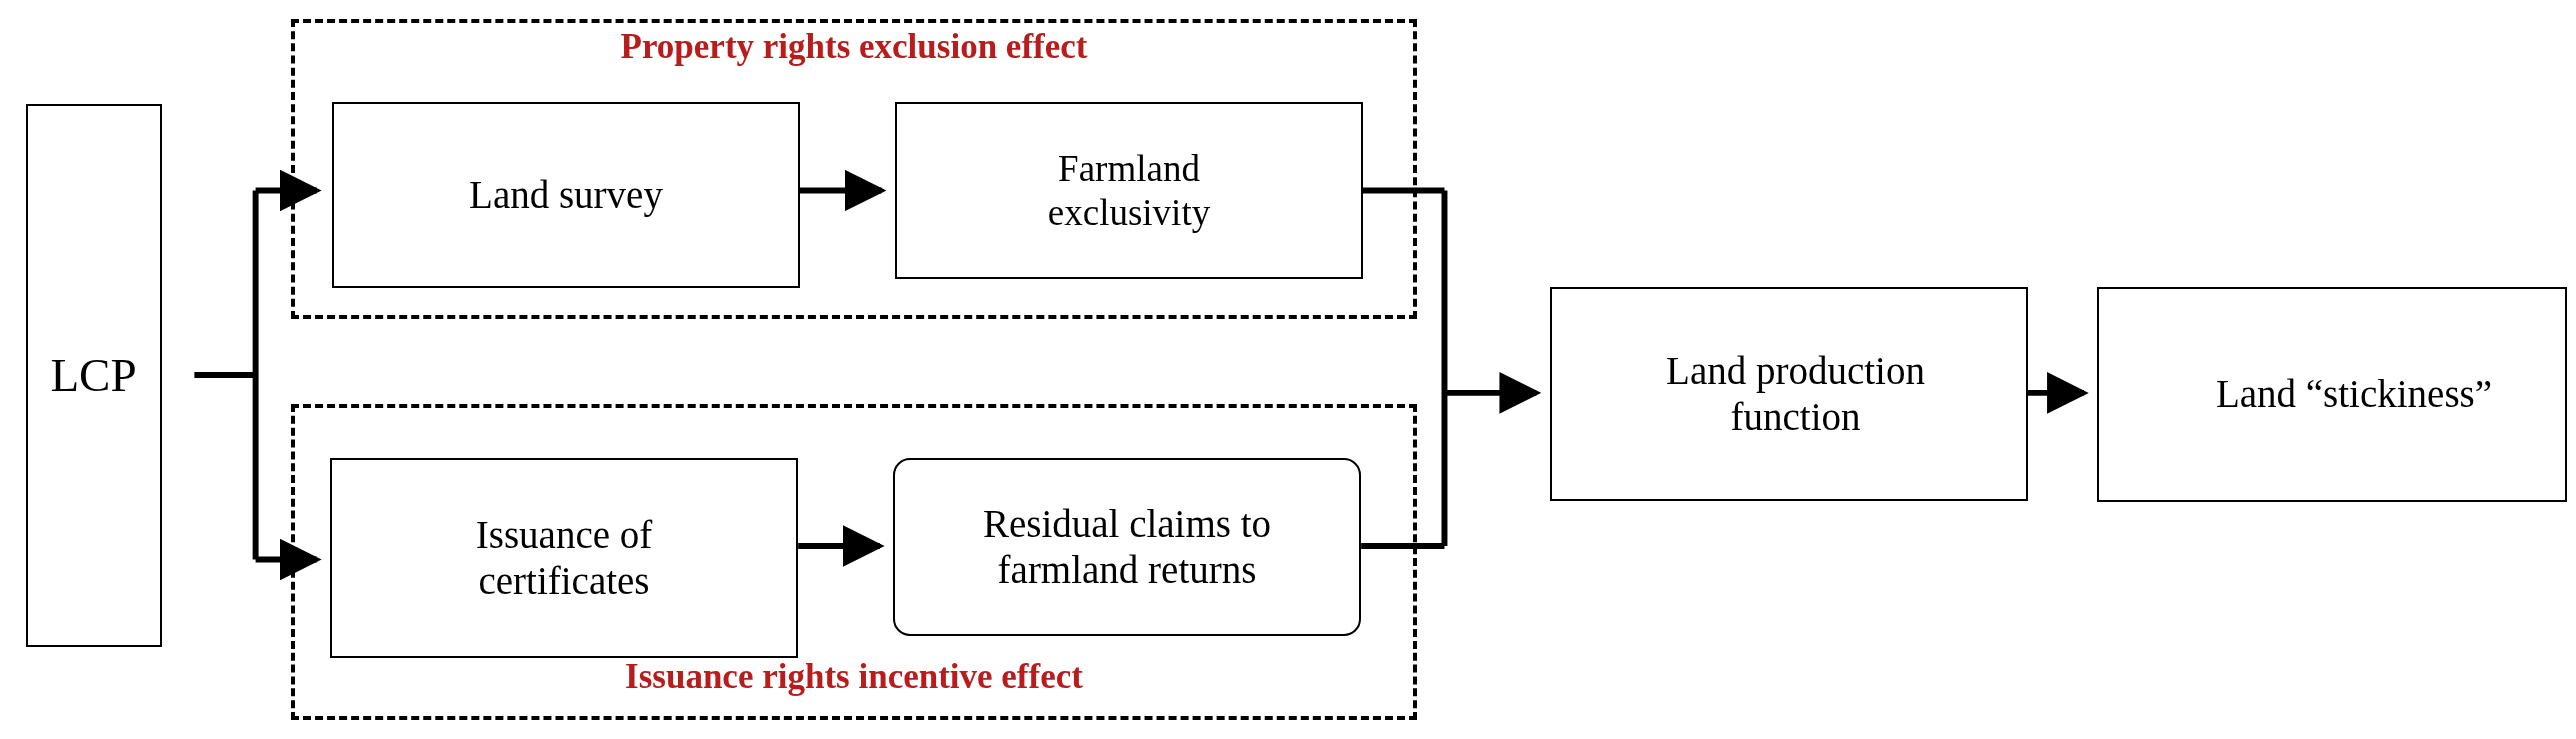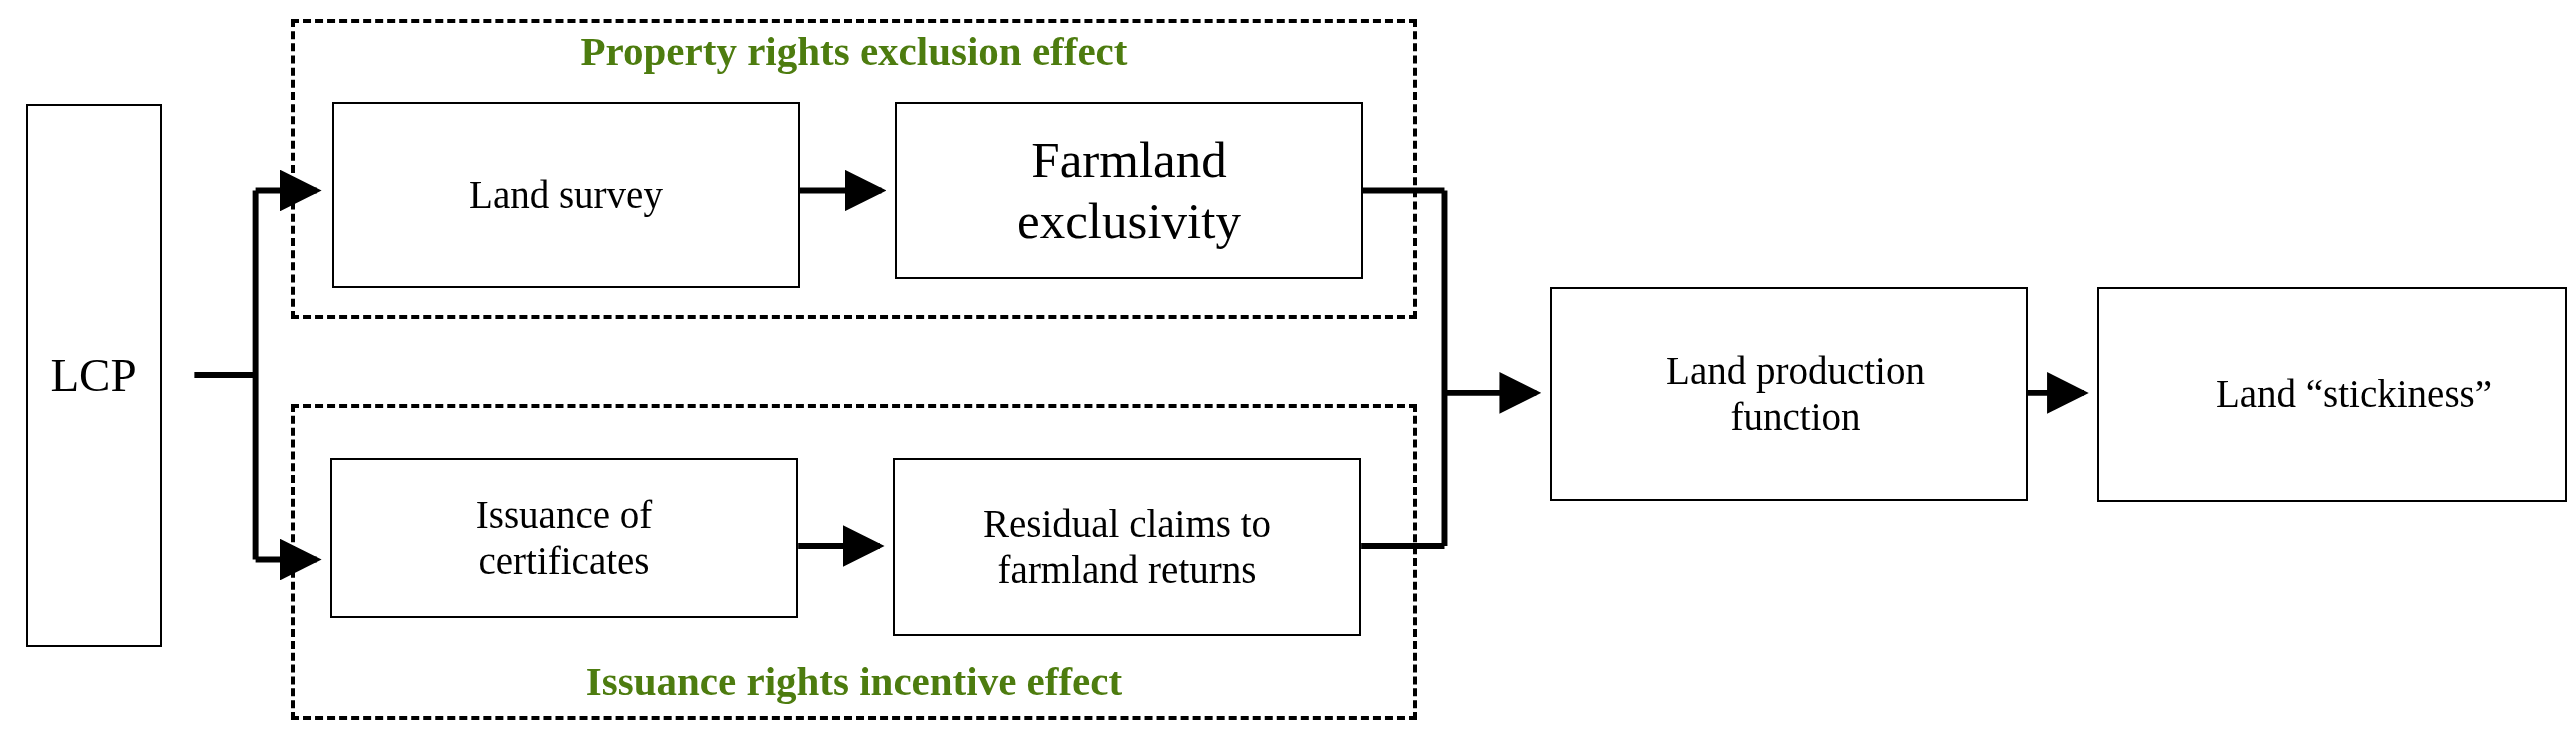--- a/index.html
+++ b/index.html
@@ -41,43 +41,43 @@
   }
   .node .txt {
     display: block;
     padding: 0 8.5px;
     white-space: pre-line;
   }
 
   
   #node-lcp      { left: 25.5px;   top: 104px; width: 136px; height: 543px; font-size: 47px; }
   #node-survey   { left: 332px;  top: 102px; width: 468px; height: 186px; font-size: 39px; }
-  #node-exclu    { left: 895px; top: 102px; width: 468px; height: 177px; font-size: 51px; }
-  #node-cert     { left: 330px;  top: 458px; width: 468px; height: 160px; font-size: 39px; }
-  #node-residual { left: 893px; top: 458px; width: 468px; height: 178px; font-size: 39px; }
+  #node-exclu    { left: 895px; top: 102px; width: 468px; height: 177px; font-size: 37px; }
+  #node-cert     { left: 330px;  top: 458px; width: 468px; height: 200px; font-size: 39px; }
+  #node-residual { left: 893px; top: 458px; width: 468px; height: 178px; font-size: 39px; border-radius: 17px; }
   #node-prodfn   { left: 1550px; top: 287px; width: 478px; height: 214px; font-size: 39px; padding-left: 13px; }
   #node-sticky   { left: 2097px; top: 287px; width: 470px; height: 215px; font-size: 39px; padding-left: 44px; }
 
   
   .group {
     position: absolute;
     box-sizing: border-box;
     border: 4.3px dashed #000000;
     background: transparent;
     z-index: 1;
   }
   #group-exclusion { left: 291px; top: 18.7px;  width: 1126px; height: 300px; }
   #group-incentive { left: 291px; top: 404px; width: 1126px; height: 316px; }
 
   .group-label {
     position: absolute;
     text-align: center;
     font-weight: bold;
-    font-size: 41px;
-    color: #4d7c0f;
+    font-size: 35px;
+    color: #b91c1c;
     letter-spacing: 0px;
     white-space: nowrap;
     z-index: 2;
   }
   #label-exclusion { left: 291px; top: 27px;  width: 1126px; }
   #label-incentive { left: 291px; top: 657px; width: 1126px; }
 </style>
 </head>
 <body>
 

